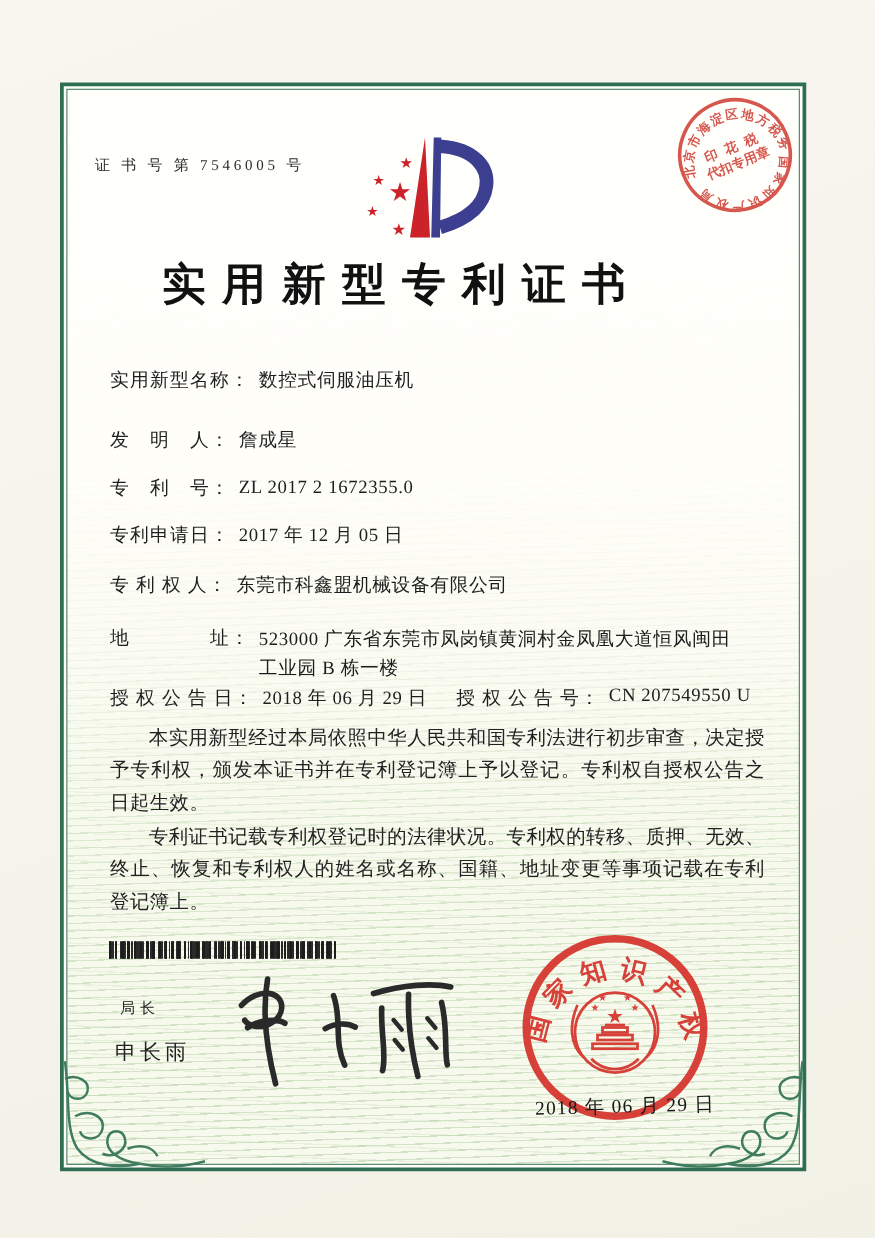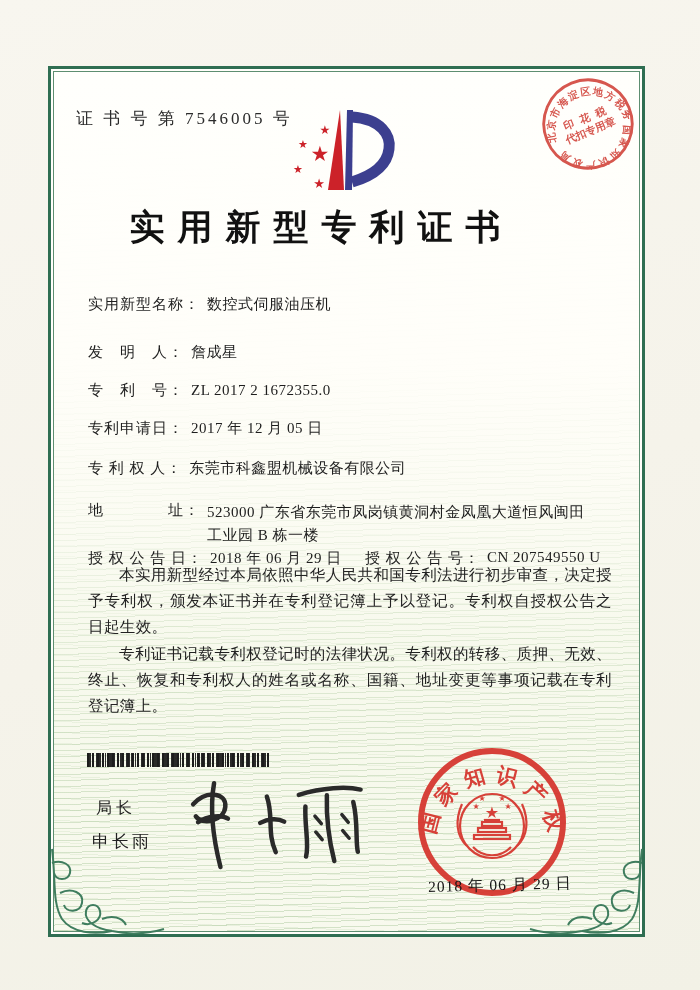--- a/index.html
+++ b/index.html
@@ -36,56 +36,56 @@
       repeating-linear-gradient(178deg,
         rgba(140,180,125,0.38) 0px, rgba(140,180,125,0.38) 1px,
         rgba(255,255,255,0) 1px, rgba(255,255,255,0) 6px),
       repeating-linear-gradient(2deg,
         rgba(150,190,135,0.18) 0px, rgba(150,190,135,0.18) 1px,
         rgba(255,255,255,0) 1px, rgba(255,255,255,0) 11px),
       #fbfbf2;
   }
   
   .cert-no{
-    position:absolute;left:76px;top:107px;
-    font-size:17px;letter-spacing:3px;color:#2b2b2b;
+    position:absolute;left:76px;top:124px;
+    font-size:12px;letter-spacing:3px;color:#2b2b2b;
   }
   .title{
     position:absolute;left:48px;top:204px;width:534px;
     text-align:center;font-size:35px;font-weight:700;
     letter-spacing:13px;text-indent:13px;color:#111;
   }
   .fields{position:absolute;left:88px;top:0;width:528px;font-size:15px;}
   .frow{position:absolute;left:0;display:flex;align-items:flex-start;white-space:pre;}
   .frow .lbl{letter-spacing:1px;color:#1e1e1e;}
   .frow .val{letter-spacing:0.5px;margin-left:7px;color:#1e1e1e;white-space:pre-wrap;}
   .r-name{top:295px;} .r-inv{top:343px;} .r-pno{top:381px;align-items:center;}
   .r-fdate{top:419px;} .r-pat{top:459px;} .r-addr{top:501px;}
   .r-grant{top:549px;width:528px;}
   .addr-lines{display:flex;flex-direction:column;line-height:23px;margin-left:7px;}
   .addr-lines span{letter-spacing:0.5px;white-space:pre;}
   .grant-no-group{position:absolute;left:277px;top:0;display:flex;white-space:pre;}
   .paras{
-    position:absolute;left:88px;top:562px;width:524px;
-    font-size:15.5px;line-height:26.2px;text-align:justify;color:#222;
+    position:absolute;left:88px;top:578px;width:524px;
+    font-size:15.5px;line-height:26.2px;text-align:justify;color:#222;font-family:Liberation Mono, monospace;
   }
   .paras p{margin:0;text-indent:2em;letter-spacing:0.4px;}
   
   .barcode{
     position:absolute;left:87px;top:753px;width:182px;height:14px;
     background:
       repeating-linear-gradient(90deg,
         #1d1d1d 0px,#1d1d1d 2px,transparent 2px,transparent 5px),
       repeating-linear-gradient(90deg,
         #2a2a2a 0px,#2a2a2a 1px,transparent 1px,transparent 3px),
       repeating-linear-gradient(90deg,
         rgba(20,20,20,0.9) 0px,rgba(20,20,20,0.9) 3px,transparent 3px,transparent 11px);
   }
   
-  .sig-title{position:absolute;left:96px;top:798px;font-size:16px;letter-spacing:4px;color:#222;}
+  .sig-title{position:absolute;left:96px;top:798px;font-size:12px;letter-spacing:4px;color:#222;}
   .sig-name{position:absolute;left:92px;top:830px;font-size:17px;letter-spacing:3px;color:#222;}
   .sig-hand{position:absolute;left:182px;top:766px;transform:rotate(-3deg);}
   
   .seal{position:absolute;left:412px;top:742px;opacity:0.93;}
   .seal-date{
     position:absolute;left:420px;top:875px;width:160px;text-align:center;
     font-size:15.5px;letter-spacing:1px;color:#161616;transform:rotate(-1.5deg);
   }
   .tax-stamp{position:absolute;left:540px;top:76px;transform:rotate(-22deg);opacity:0.85;}
   

